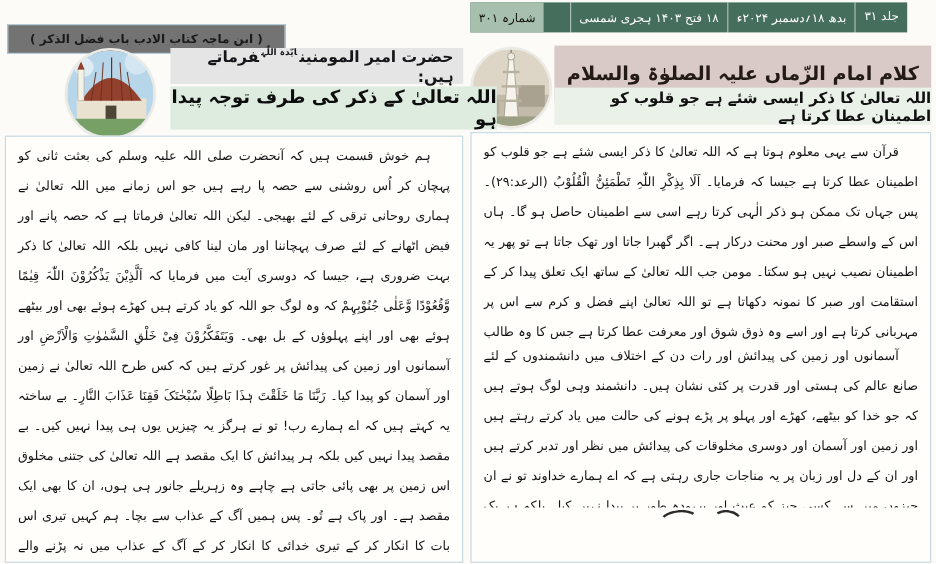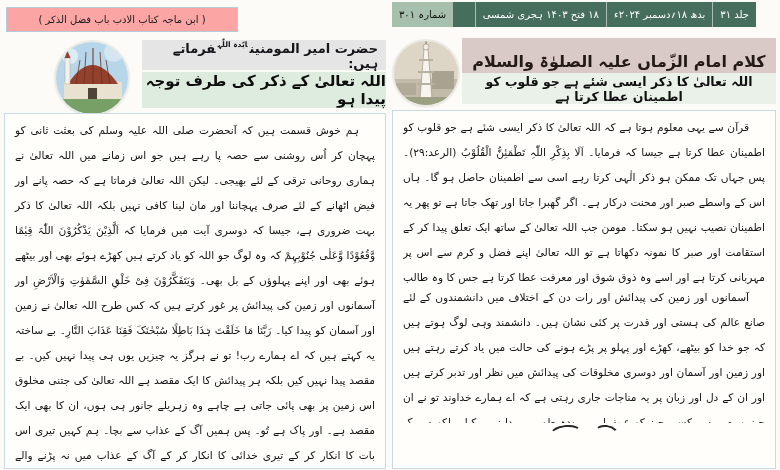--- a/index.html
+++ b/index.html
@@ -6,34 +6,34 @@
   #page{position:relative;width:780px;height:470px;background:#fcfbf7;overflow:hidden;
         font-family:"DejaVu Sans",sans-serif;direction:rtl;margin:0 auto;}
   
   #date-bar{position:absolute;left:392px;top:2px;width:364px;height:25px;background:#456e5d;
             display:flex;flex-direction:row;direction:rtl;align-items:stretch;color:#fff;}
   .m-seg{display:flex;align-items:center;padding:0 7px;font-size:10px;white-space:nowrap;
          border-left:1px solid rgba(255,255,255,.55);}
   .m-seg:last-of-type{border-left:none;}
   #issue-badge{background:#a7c0ad;color:#14140f;font-weight:normal;display:flex;align-items:center;
                padding:0 7px;font-size:10px;white-space:nowrap;margin-right:auto;}
-  #hadith-box{position:absolute;left:6px;top:7px;width:230px;height:23px;background:#fca5a5;
+  #hadith-box{position:absolute;left:6px;top:20px;width:230px;height:23px;background:#737373;
               border:1px solid #b5cdd9;display:flex;align-items:center;justify-content:center;
-              font-size:10px;color:#1a1a1a;white-space:nowrap;}
+              font-size:10px;color:#1a1a1a;white-space:nowrap;font-weight:bold;}
   
   .band{position:absolute;display:flex;align-items:center;}
   #r-kicker-band{left:462px;top:38px;width:314px;height:47px;background:#d9cac7;justify-content:center;}
   #r-kicker-band .t{font-size:16px;font-weight:bold;color:#231a16;}
   #r-headline-band{left:462px;top:73px;width:314px;height:31px;background:#e9f1e8;justify-content:center;}
-  #r-headline-band .t{font-size:12.5px;font-weight:bold;color:#101010;text-align:center;}
+  #r-headline-band .t{font-size:12.5px;font-weight:bold;color:#101010;}
   #l-kicker-band{left:142px;top:40px;width:244px;height:30px;background:#e5e5e5;justify-content:flex-start;
                  padding:0 8px 0 0;box-sizing:border-box;}
   #l-kicker-band .t{font-size:13px;font-weight:bold;color:#15151a;}
   #l-kicker-band .sup{font-size:7.5px;vertical-align:6px;font-weight:bold;margin:0 2px;}
-  #l-headline-band{left:142px;top:72px;width:244px;height:36px;background:#ddecdf;justify-content:center;}
+  #l-headline-band{left:142px;top:72px;width:272px;height:36px;background:#ddecdf;justify-content:center;}
   #l-headline-band .t{font-size:15px;font-weight:bold;color:#0d0d0d;}
   
   .photo{position:absolute;border-radius:50%;overflow:hidden;box-shadow:0 0 0 2px #eceae4,0 1px 3px rgba(0,0,0,.25);}
   #mosque-photo{left:56px;top:42px;width:72px;height:72px;}
   #minaret-photo{left:394px;top:41px;width:64px;height:64px;}
   .photo svg{display:block;}
   
   .body-box{position:absolute;border:1px solid #c8dae2;background:#fffefb;box-sizing:border-box;
             overflow:hidden;direction:rtl;color:#141414;}
   #left-body{left:4px;top:113px;width:382px;height:356px;padding:4px 10px;}

